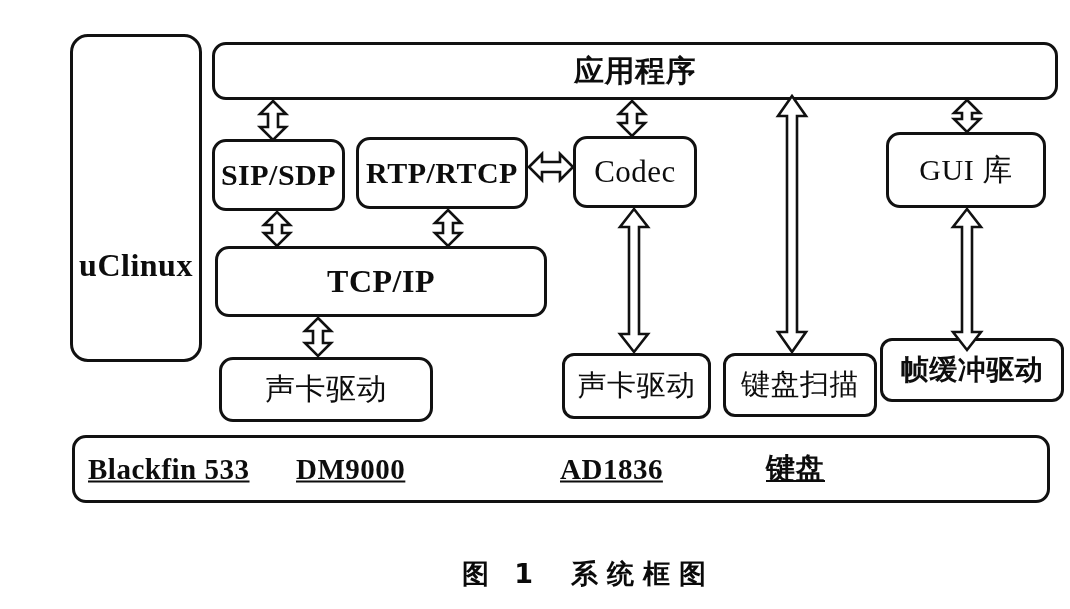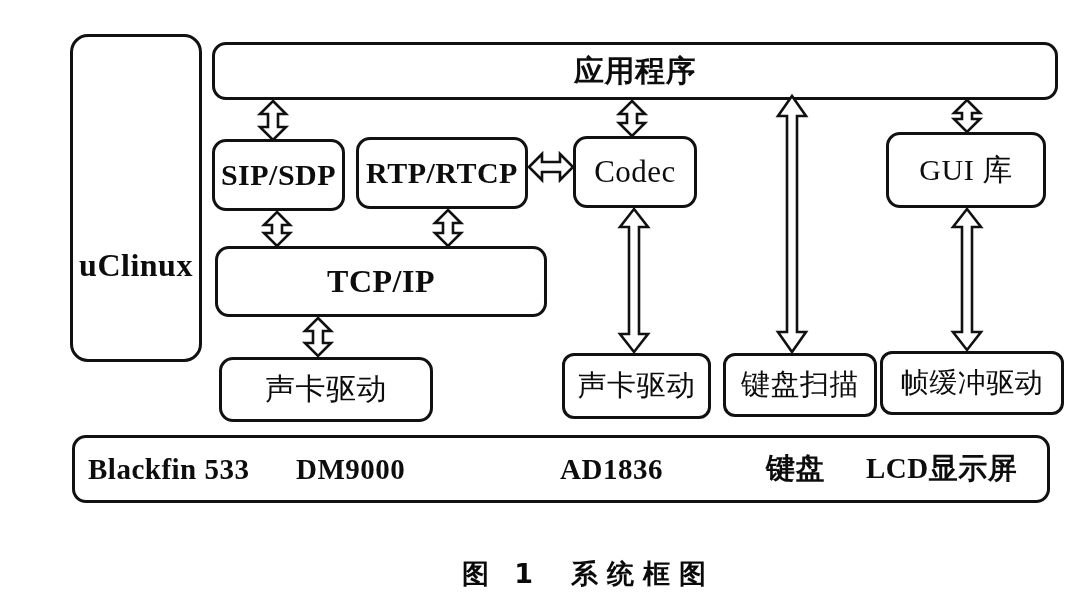--- a/index.html
+++ b/index.html
@@ -28,21 +28,21 @@
   .arrows polygon{
     fill:#ffffff;
     stroke:#111111;
     stroke-width:2.6;
     stroke-linejoin:miter;
   }
   .os-box{align-items:flex-start;}
   .os-label{display:block;position:absolute;top:210px;left:0;width:100%;text-align:center;}
   .hw-label{
     position:absolute;top:50%;transform:translateY(-50%);
-    white-space:nowrap;font-weight:bold;font-size:29px;
+    white-space:nowrap;font-weight:bold;font-size:29px;text-decoration:underline;
   }
   .caption{
     position:absolute;left:0;top:556px;width:1070px;
     text-align:center;
     font-family:"DejaVu Sans","Liberation Sans",sans-serif;
     font-weight:bold;font-size:27px;color:#0a0a0a;
     transform:translateX(35px);
   }
   .caption .cap-prefix{margin-right:30px;letter-spacing:8px;margin-left:37px;}
   .caption .cap-title{letter-spacing:9px;}
@@ -85,30 +85,29 @@
   </div>
 
   <div class="box" style="left:562px;top:353px;width:149px;height:66px;border-radius:12px;font-size:29px;font-weight:normal;">
     <span>声卡驱动</span>
   </div>
 
   <div class="box" style="left:723px;top:353px;width:154px;height:64px;border-radius:12px;font-size:29px;font-weight:normal;">
     <span>键盘扫描</span>
   </div>
 
-  <div class="box" style="left:880px;top:351px;width:184px;height:64px;border-radius:12px;font-size:28px;font-weight:normal;">
+  <div class="box" style="left:880px;top:338px;width:184px;height:64px;border-radius:12px;font-size:28px;font-weight:bold;">
     <span>帧缓冲驱动</span>
   </div>
 
   <div class="box" style="left:72px;top:435px;width:978px;height:68px;justify-content:flex-start;">
     <span class="hw-label" style="left:13px;">Blackfin 533</span>
     <span class="hw-label" style="left:221px;">DM9000</span>
     <span class="hw-label" style="left:485px;">AD1836</span>
     <span class="hw-label" style="left:691px;">键盘</span>
-    <span class="hw-label" style="left:791px;">LCD显示屏</span>
   </div>
 
   <svg class="arrows" width="1070" height="609" viewBox="0 0 1070 609">
 
     <polygon points="273,101 286,114 278,114 278,127 286,127 273,140 260,127 268,127 268,114 260,114"></polygon>
 
     <polygon points="632,101 645,114 637,114 637,123 645,123 632,136 619,123 627,123 627,114 619,114"></polygon>
 
     <polygon points="792,96 806,116 797,116 797,332 806,332 792,352 778,332 787,332 787,116 778,116"></polygon>
 

